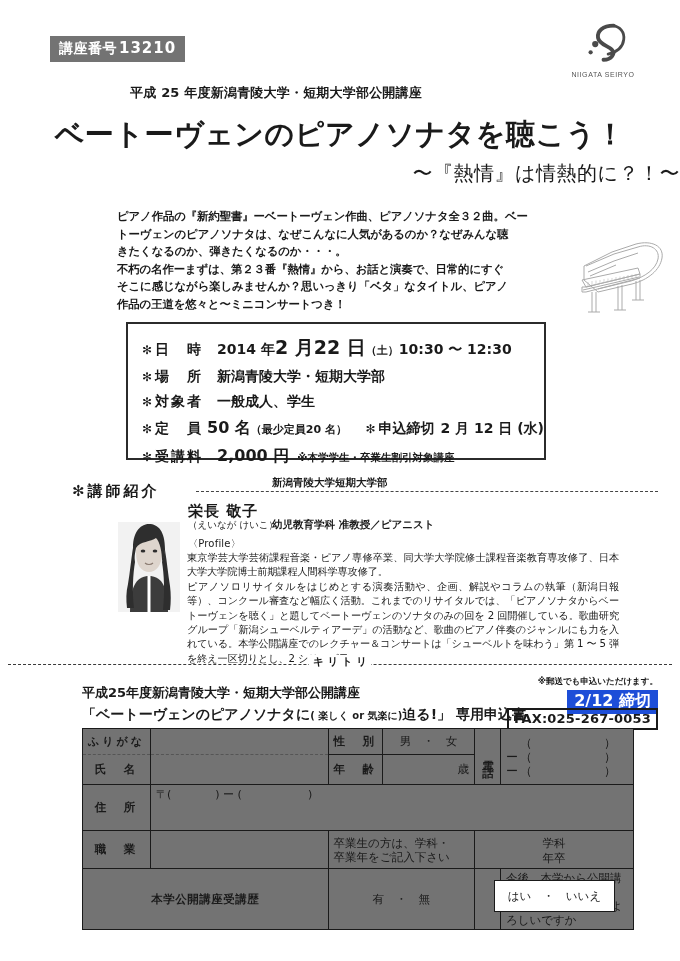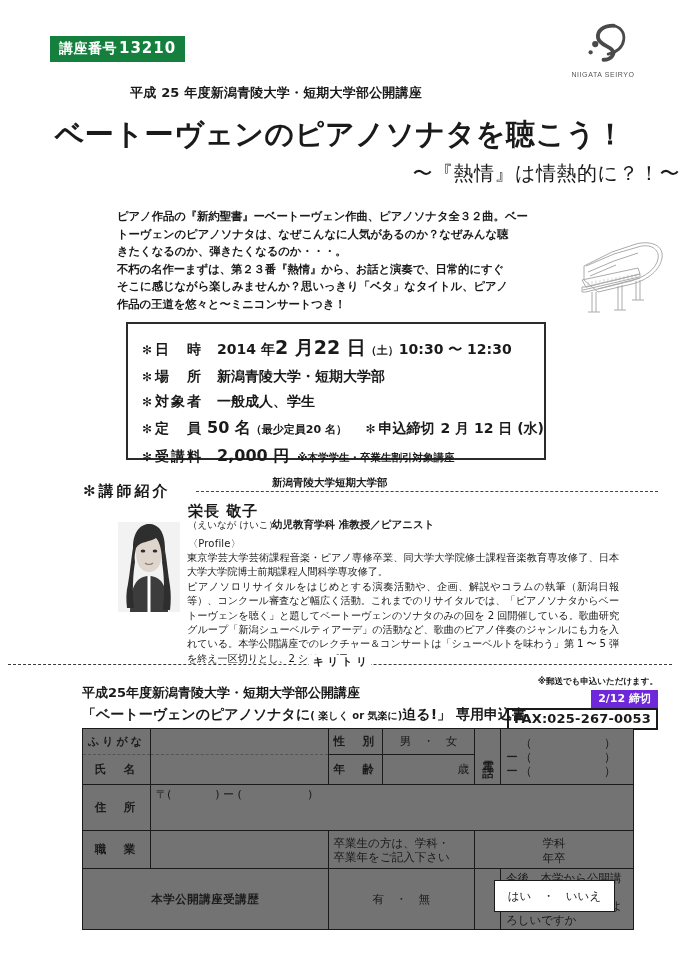--- a/index.html
+++ b/index.html
@@ -14,21 +14,21 @@
     position: relative;
     overflow: hidden;
     -webkit-font-smoothing: none;
   }
 
   .page { position: relative; width: 680px; height: 961px; }
 
   
   .course-no {
     position: absolute; left: 50px; top: 36px;
-    background: #15803d; color: #ffffff;
+    background: #737373; color: #ffffff;
     font-weight: bold; font-size: 14px;
     padding: 3px 9px 4px 9px;
     letter-spacing: .5px;
     white-space: nowrap;
   }
   .course-no .num { font-size: 15px; letter-spacing: 1px; margin-left: 2px; }
 
   .logo-wrap {
     position: absolute; right: 22px; top: 22px;
     width: 110px; text-align: center;
@@ -98,21 +98,21 @@
   }
   .info-val { font-size: 14px; }
   .info-val .big { font-size: 19px; }
   .info-val .mid { font-size: 16px; text-align: center; }
   .info-val .sm  { font-size: 11px; font-weight: bold; }
   .info-val .xs  { font-size: 10.5px; font-weight: bold; }
   .inline-gap { display: inline-block; width: 22px; }
 
   
   .lect-head {
-    position: absolute; left: 83px; top: 482px;
+    position: absolute; left: 72px; top: 482px;
     font-size: 15px; font-weight: bold; letter-spacing: 3px;
     white-space: nowrap;
     text-align: center;
   }
   .lect-dash {
     position: absolute; left: 196px; top: 491px;
     width: 462px; height: 0;
     border-top: 1.5px dashed #444;
   }
 
@@ -174,22 +174,22 @@
     font-size: 14px; font-weight: bold; white-space: nowrap;
   }
   .form-title2 .small { font-size: 10px; }
 
   .mail-note {
     position: absolute; right: 22px; top: 676px;
     font-size: 8.5px; font-weight: bold; white-space: nowrap;
   }
   .deadline-badge {
     position: absolute; right: 22px; top: 690px;
-    background: #6d28d9; color: #fff;
-    font-size: 11px; font-weight: bold;
+    background: #1d4ed8; color: #fff;
+    font-size: 16px; font-weight: bold;
     padding: 1px 7px 2px 7px;
     white-space: nowrap;
     text-align: center;
   }
   .fax-box {
     position: absolute; right: 22px; top: 708px;
     border: 2px solid #1a1a1a;
     font-size: 13px; font-weight: bold;
     padding: 1px 5px 2px 5px;
     white-space: nowrap;

